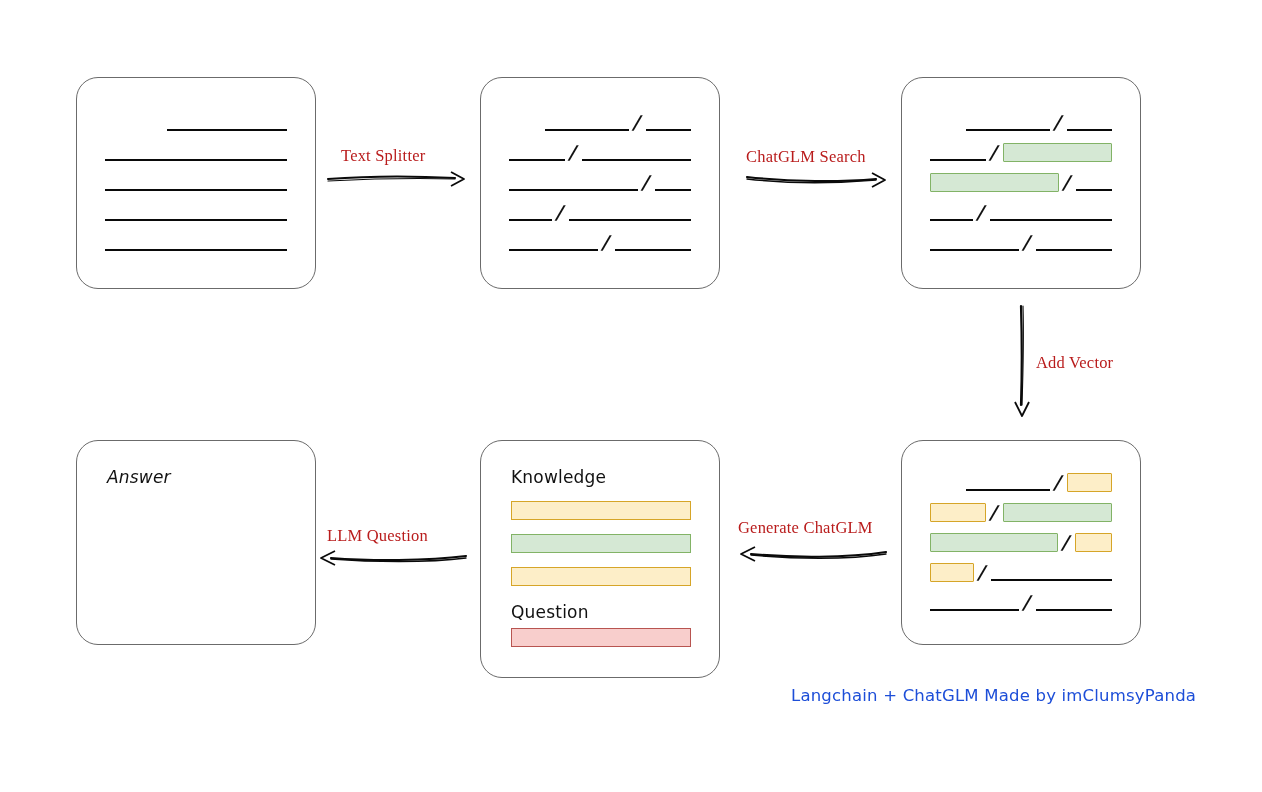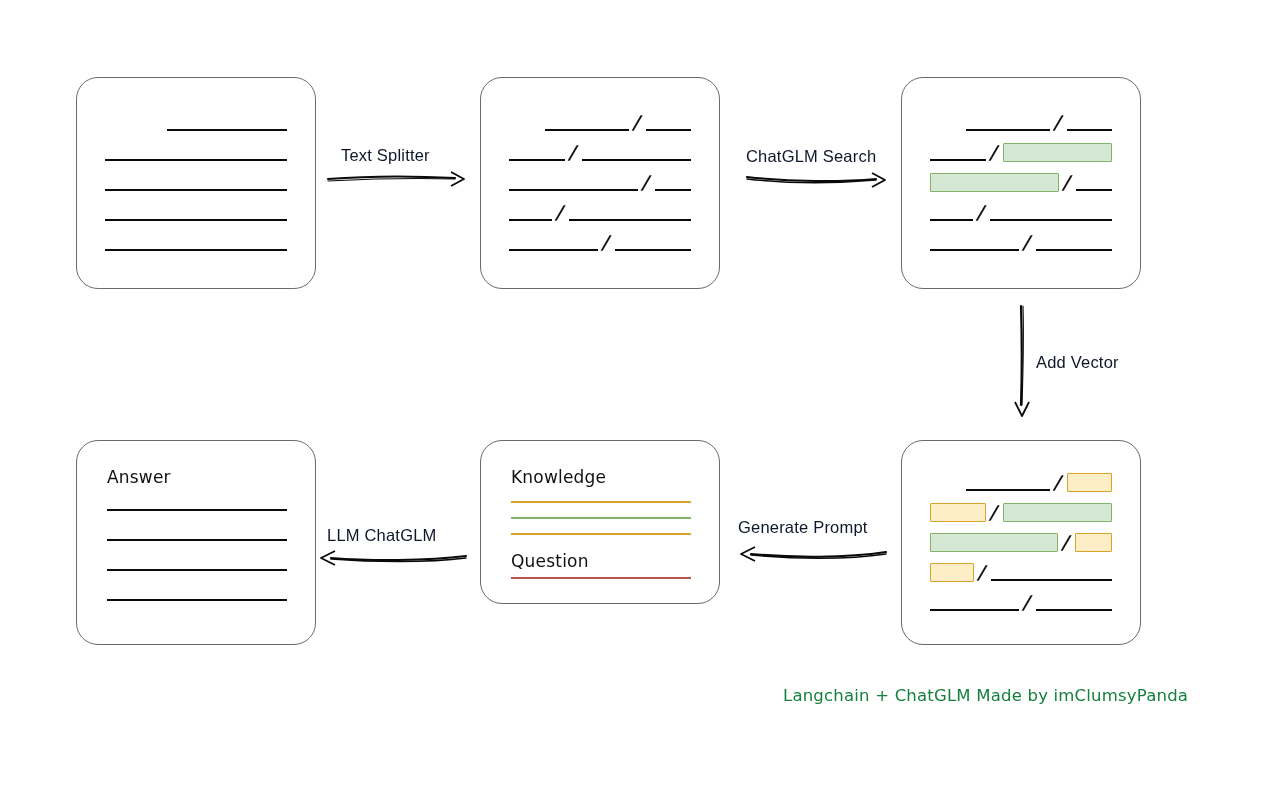--- a/index.html
+++ b/index.html
@@ -103,53 +103,55 @@
   .bar.green  { background: #d5e8d4; border: 1.6px solid #82b366; }
   .bar.red    { background: #f8cecc; border: 1.6px solid #b85450; }
 
   
   .answer-inner {
     position: absolute;
     inset: 0;
     padding: 26px 28px 26px 30px;
     box-sizing: border-box;
     display: flex;
-    flex-direction: column;
+    flex-direction: row;
+    font-style: italic;
   }
   .answer-lines {
     margin-top: 22px;
     display: flex;
     flex-direction: column;
     gap: 28px;
   }
   .answer-line {
     height: 0;
     border-bottom: 2px solid #0a0a0a;
     width: 100%;
   }
 
   
   .arrow-wrap {
     position: absolute;
   }
   .arrow-label {
     position: absolute;
-    font-family: Liberation Sans, sans-serif;
+    font-family: Liberation Serif, serif;
     font-size: 16.5px;
-    color: #0f172a;
+    color: #b91c1c;
     white-space: nowrap;
     letter-spacing: 0.2px;
   }
   .footer {
     position: absolute;
     font-family: "DejaVu Sans", "Liberation Sans", sans-serif;
     font-size: 16.5px;
-    color: #15803d;
+    color: #1d4ed8;
     white-space: nowrap;
     letter-spacing: 0.2px;
+    margin-left: 8px;
   }
   svg { display: block; overflow: visible; }
 </style>
 </head>
 <body>
 
 <div class="canvas">
 
   <div class="doc-box" style="left:76px; top:77px; width:240px; height:212px;">
     <div class="rows">
@@ -281,41 +283,41 @@
         <div class="seg-line" style="width:140px;"></div>
       </div>
       <div class="row">
         <div class="seg-line" style="width:98px;"></div>
         <div class="slash">/</div>
         <div class="seg-line" style="width:84px;"></div>
       </div>
     </div>
   </div>
 
-  <div class="arrow-label" style="left:738px; top:518px;">Generate Prompt</div>
+  <div class="arrow-label" style="left:738px; top:518px;">Generate ChatGLM</div>
   <div class="arrow-wrap" style="left:737px; top:545px; width:150px; height:18px;">
     <svg width="150" height="18" viewBox="0 0 150 18">
       <path d="M149,7 C110,13 55,13 14,9" stroke="#0a0a0a" stroke-width="2.2" fill="none" stroke-linecap="round"></path>
       <path d="M149,9 C110,15 55,14 14,10" stroke="#0a0a0a" stroke-width="1.3" fill="none" stroke-linecap="round"></path>
       <path d="M18,2 L4,9 L18,16" stroke="#0a0a0a" stroke-width="1.8" fill="none" stroke-linejoin="round"></path>
     </svg>
   </div>
 
-  <div class="doc-box" style="left:480px; top:440px; width:240px; height:164px;">
+  <div class="doc-box" style="left:480px; top:440px; width:240px; height:238px;">
     <div class="prompt-inner">
       <div class="prompt-label" style="margin-bottom:14px;">Knowledge</div>
       <div class="bar yellow" style="margin-bottom:14px;"></div>
       <div class="bar green" style="margin-bottom:14px;"></div>
       <div class="bar yellow" style="margin-bottom:16px;"></div>
       <div class="prompt-label" style="margin-bottom:6px;">Question</div>
       <div class="bar red"></div>
     </div>
   </div>
 
-  <div class="arrow-label" style="left:327px; top:526px;">LLM ChatGLM</div>
+  <div class="arrow-label" style="left:327px; top:526px;">LLM Question</div>
   <div class="arrow-wrap" style="left:319px; top:549px; width:148px; height:18px;">
     <svg width="148" height="18" viewBox="0 0 148 18">
       <path d="M147,7 C108,12 52,12 12,9" stroke="#0a0a0a" stroke-width="2.2" fill="none" stroke-linecap="round"></path>
       <path d="M147,9 C108,14 52,13 12,10" stroke="#0a0a0a" stroke-width="1.3" fill="none" stroke-linecap="round"></path>
       <path d="M16,2 L2,9 L16,16" stroke="#0a0a0a" stroke-width="1.8" fill="none" stroke-linejoin="round"></path>
     </svg>
   </div>
 
   <div class="doc-box" style="left:76px; top:440px; width:240px; height:205px;">
     <div class="answer-inner">

